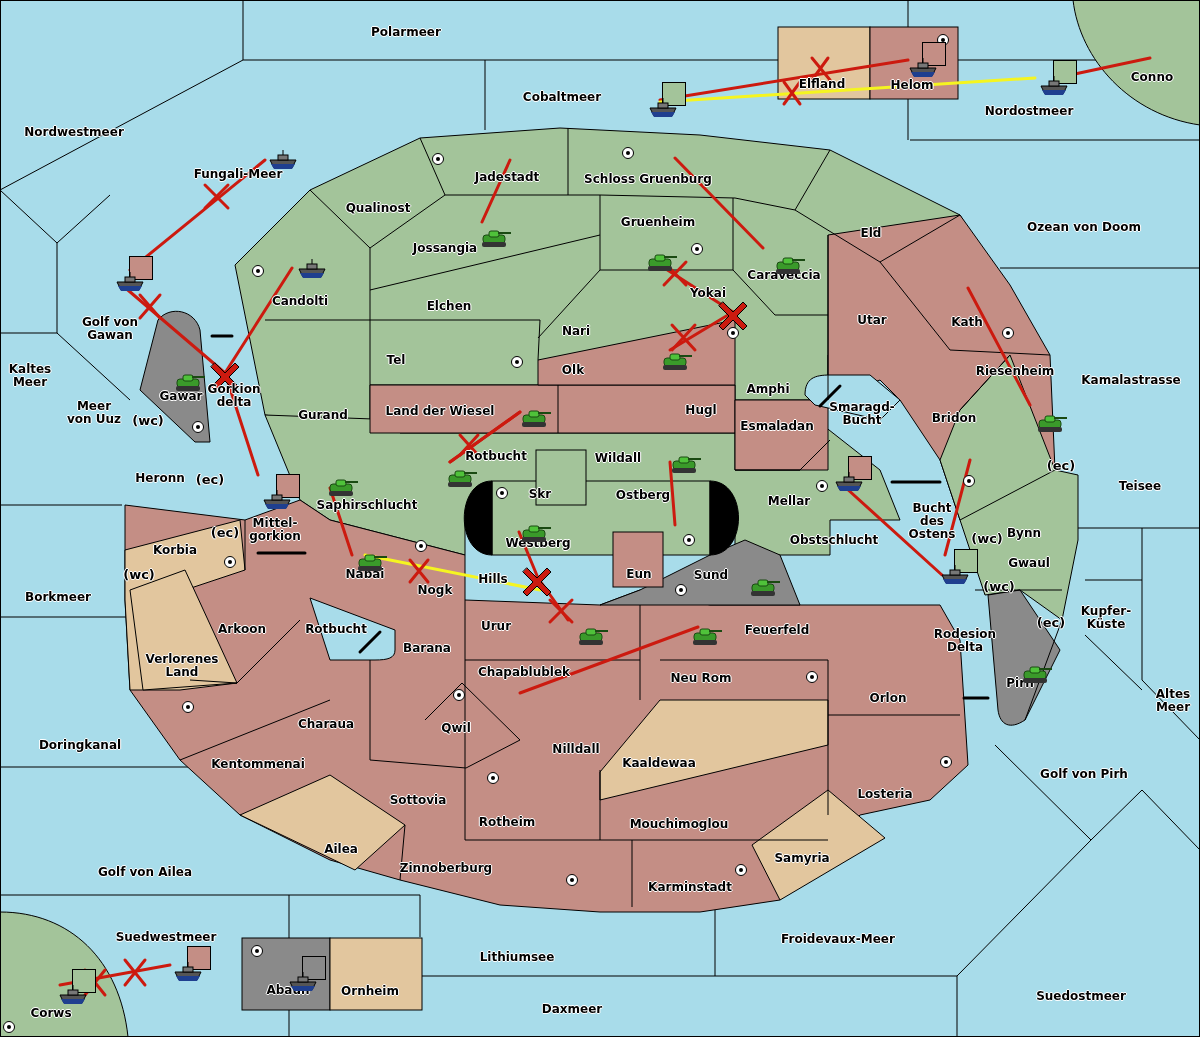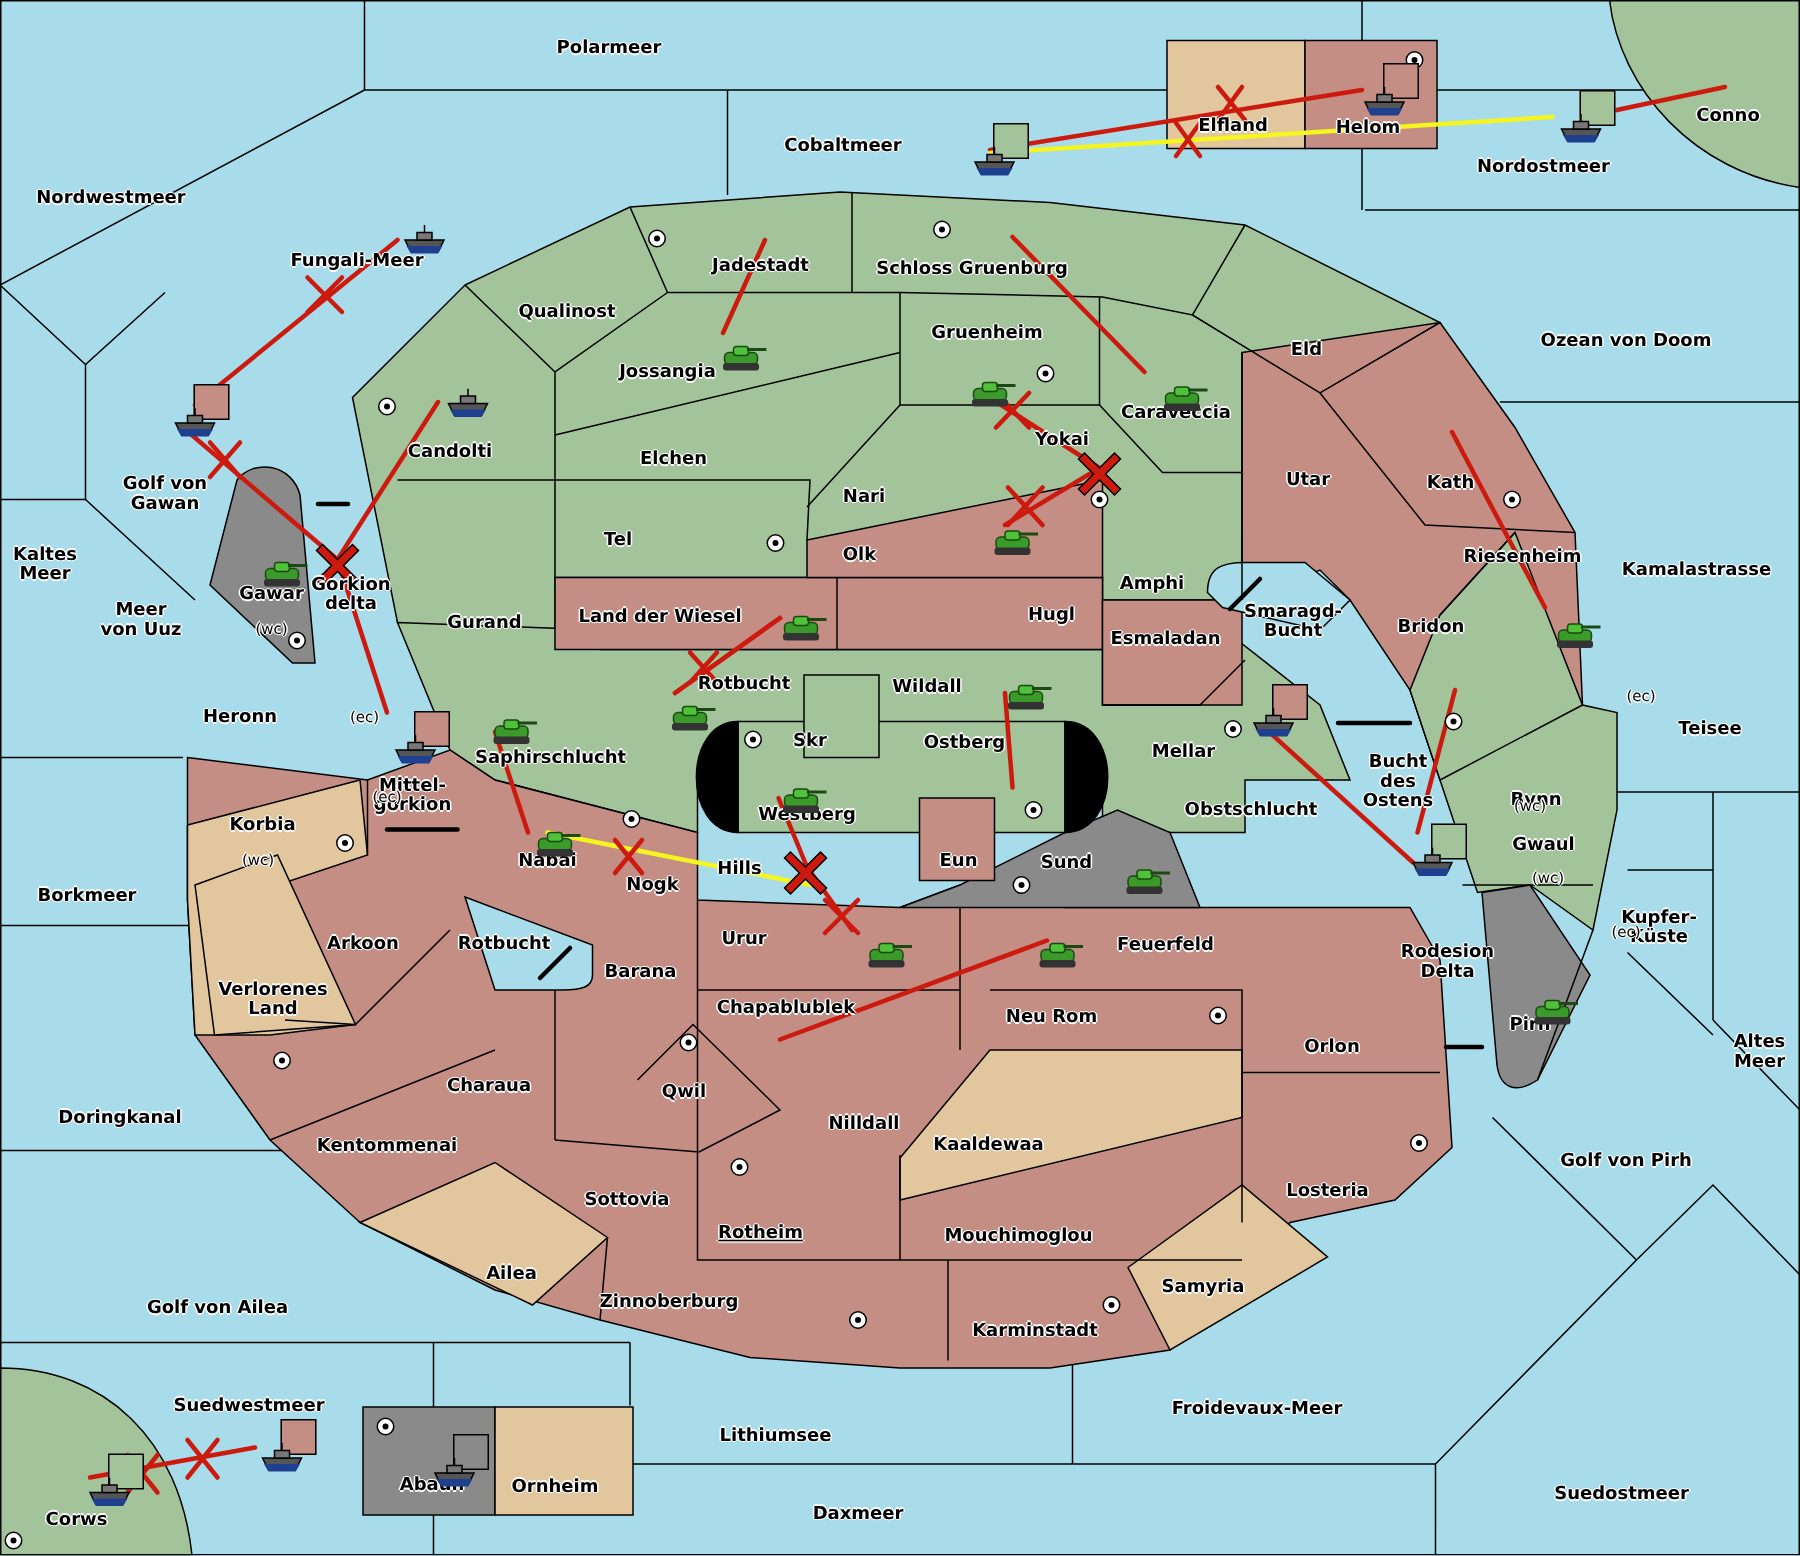--- a/index.html
+++ b/index.html
@@ -1,21 +1,21 @@
 <!DOCTYPE html>
 <html><head>
 <meta charset="utf-8">
 <style>
   html,body{margin:0;padding:0;background:#a8dcea;}
   #map{position:relative;width:1200px;height:1037px;overflow:hidden;background:#a8dcea;font-family:"DejaVu Sans",sans-serif;}
   svg{position:absolute;left:0;top:0;}
   .lbl{position:absolute;font-size:12px;font-weight:bold;color:#000;white-space:nowrap;text-align:center;line-height:13px;
        text-shadow:1px 0 #fff,-1px 0 #fff,0 1px #fff,0 -1px #fff;transform:translate(-50%,-50%);}
-  .coast{position:absolute;font-size:10px;font-weight:normal;color:#000;transform:translate(-50%,-50%);
-       text-shadow:1px 0 #fff,-1px 0 #fff,0 1px #fff,0 -1px #fff;margin-left:33px;}
+  .coast{position:absolute;font-size:13px;font-weight:bold;color:#000;transform:translate(-50%,-50%);
+       text-shadow:1px 0 #fff,-1px 0 #fff,0 1px #fff,0 -1px #fff;}
   .sc{position:absolute;width:10px;height:10px;border-radius:50%;background:#fff;border:1px solid #000;transform:translate(-50%,-50%);}
   .sc::after{content:"";position:absolute;left:3px;top:3px;width:4px;height:4px;border-radius:50%;background:#000;}
   .unit{position:absolute;transform:translate(-50%,-50%);}
 </style>
 </head>
 <body>
 
 <div id="map">
   <svg id="svg-map" width="1200" height="1037">
 
@@ -253,21 +253,21 @@
       <div class="lbl" style="left: 658px; top: 222px;">Gruenheim</div>
       <div class="lbl" style="left: 871px; top: 233px;">Eld</div>
       <div class="lbl" style="left: 445px; top: 248px;">Jossangia</div>
       <div class="lbl" style="left: 784px; top: 275px;">Caraveccia</div>
       <div class="lbl" style="left: 300px; top: 301px;">Candolti</div>
       <div class="lbl" style="left: 449px; top: 306px;">Elchen</div>
       <div class="lbl" style="left: 708px; top: 293px;">Yokai</div>
       <div class="lbl" style="left: 872px; top: 320px;">Utar</div>
       <div class="lbl" style="left: 967px; top: 322px;">Kath</div>
       <div class="lbl" style="left: 576px; top: 331px;">Nari</div>
-      <div class="lbl" style="left: 396px; top: 360px; margin-left: 16px;">Tel</div>
+      <div class="lbl" style="left: 396px; top: 360px;">Tel</div>
       <div class="lbl" style="left: 573px; top: 370px;">Olk</div>
       <div class="lbl" style="left: 1015px; top: 371px;">Riesenheim</div>
       <div class="lbl" style="left: 768px; top: 389px;">Amphi</div>
       <div class="lbl" style="left: 181px; top: 396px;">Gawar</div>
       <div class="lbl" style="left: 440px; top: 411px;">Land der Wiesel</div>
       <div class="lbl" style="left: 701px; top: 410px;">Hugl</div>
       <div class="lbl" style="left: 323px; top: 415px;">Gurand</div>
       <div class="lbl" style="left: 954px; top: 418px;">Bridon</div>
       <div class="lbl" style="left: 777px; top: 426px;">Esmaladan</div>
       <div class="lbl" style="left: 496px; top: 456px;">Rotbucht</div>
@@ -296,21 +296,21 @@
       <div class="lbl" style="left: 701px; top: 678px;">Neu Rom</div>
       <div class="lbl" style="left: 1020px; top: 683px;">Pirh</div>
       <div class="lbl" style="left: 888px; top: 698px;">Orlon</div>
       <div class="lbl" style="left: 326px; top: 724px;">Charaua</div>
       <div class="lbl" style="left: 456px; top: 728px;">Qwil</div>
       <div class="lbl" style="left: 576px; top: 749px;">Nilldall</div>
       <div class="lbl" style="left: 258px; top: 764px; text-align: right;">Kentommenai</div>
       <div class="lbl" style="left: 659px; top: 763px;">Kaaldewaa</div>
       <div class="lbl" style="left: 885px; top: 794px;">Losteria</div>
       <div class="lbl" style="left: 418px; top: 800px;">Sottovia</div>
-      <div class="lbl" style="left: 507px; top: 822px; text-decoration: underline;">Rotheim</div>
+      <div class="lbl" style="left: 507px; top: 822px;">Rotheim</div>
       <div class="lbl" style="left: 679px; top: 824px;">Mouchimoglou</div>
       <div class="lbl" style="left: 341px; top: 849px;">Ailea</div>
       <div class="lbl" style="left: 802px; top: 858px;">Samyria</div>
       <div class="lbl" style="left: 446px; top: 868px;">Zinnoberburg</div>
       <div class="lbl" style="left: 690px; top: 887px;">Karminstadt</div>
       <div class="lbl" style="left: 288px; top: 990px;">Abaun</div>
       <div class="lbl" style="left: 370px; top: 991px;">Ornheim</div>
       <div class="lbl" style="left: 51px; top: 1013px;">Corws</div>
       <div class="coast" style="left: 148px; top: 420px;">(wc)</div>
       <div class="coast" style="left: 210px; top: 479px;">(ec)</div>

